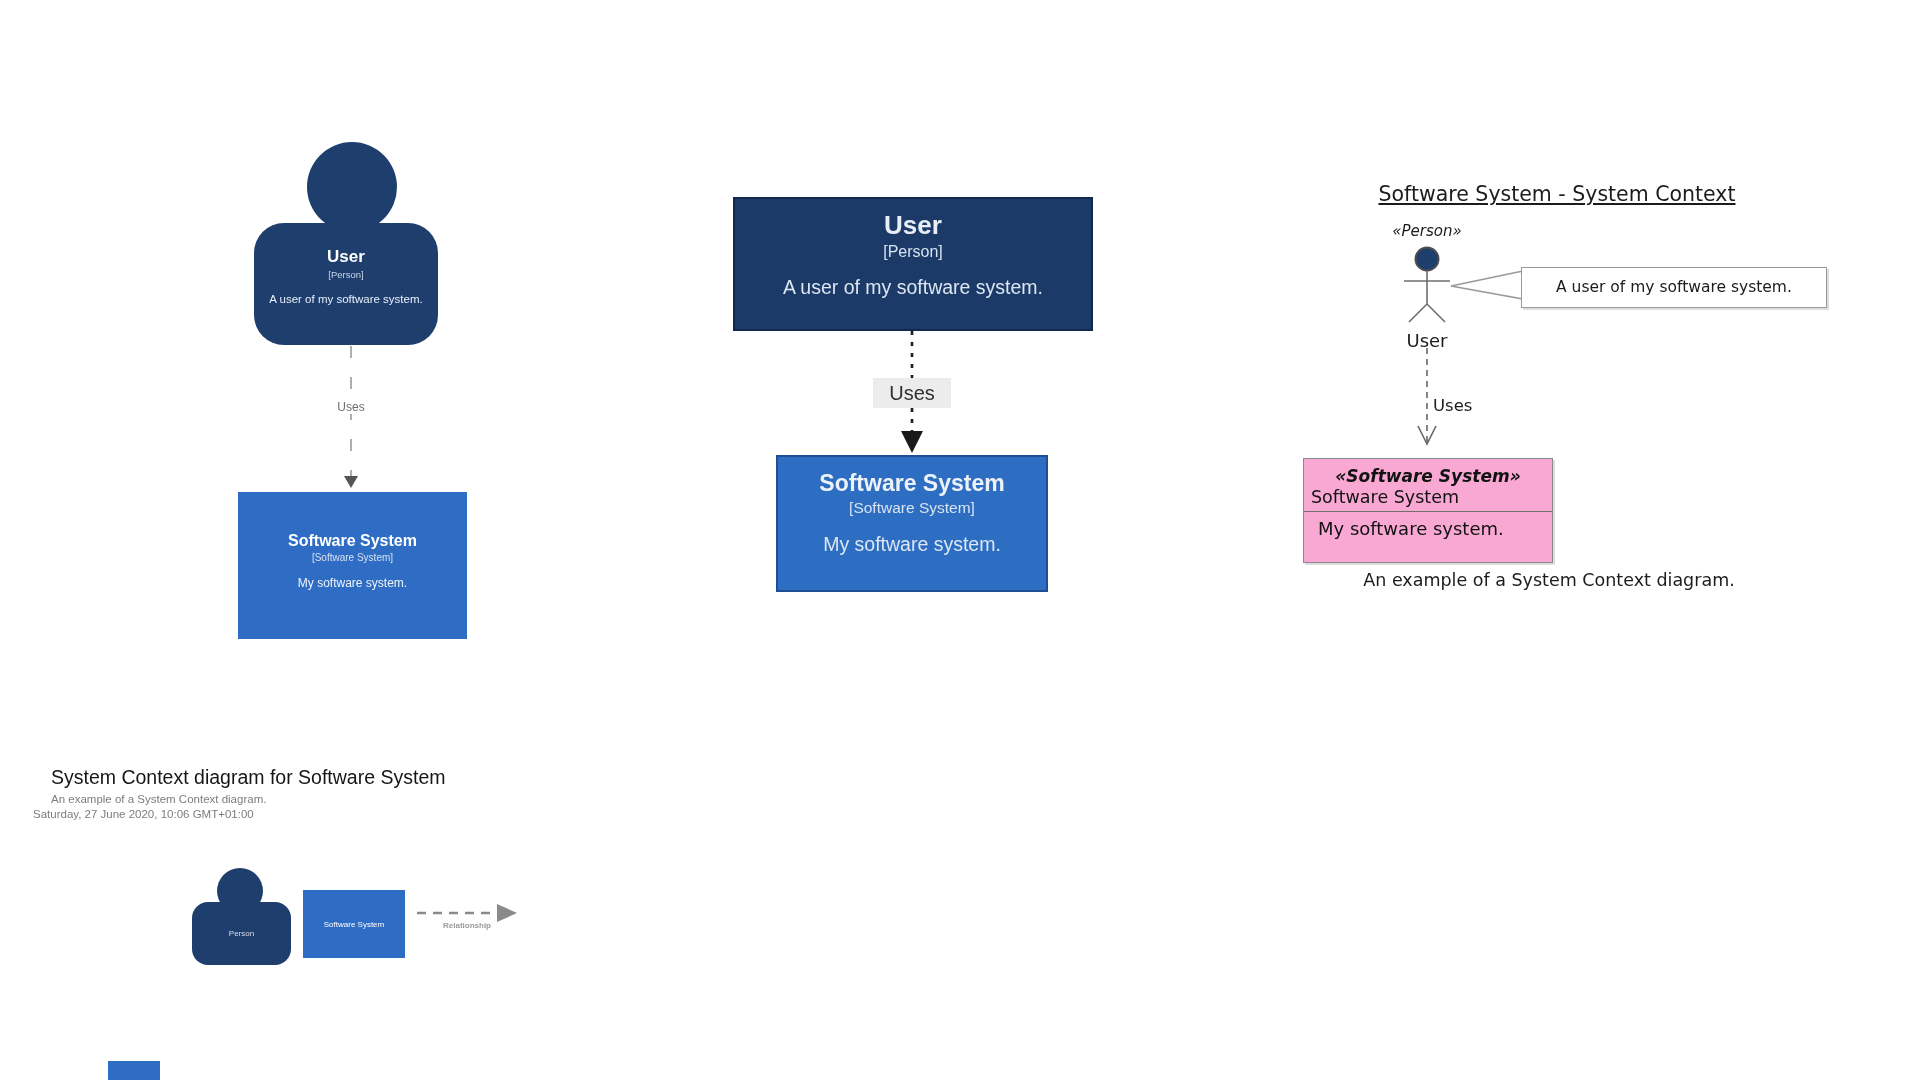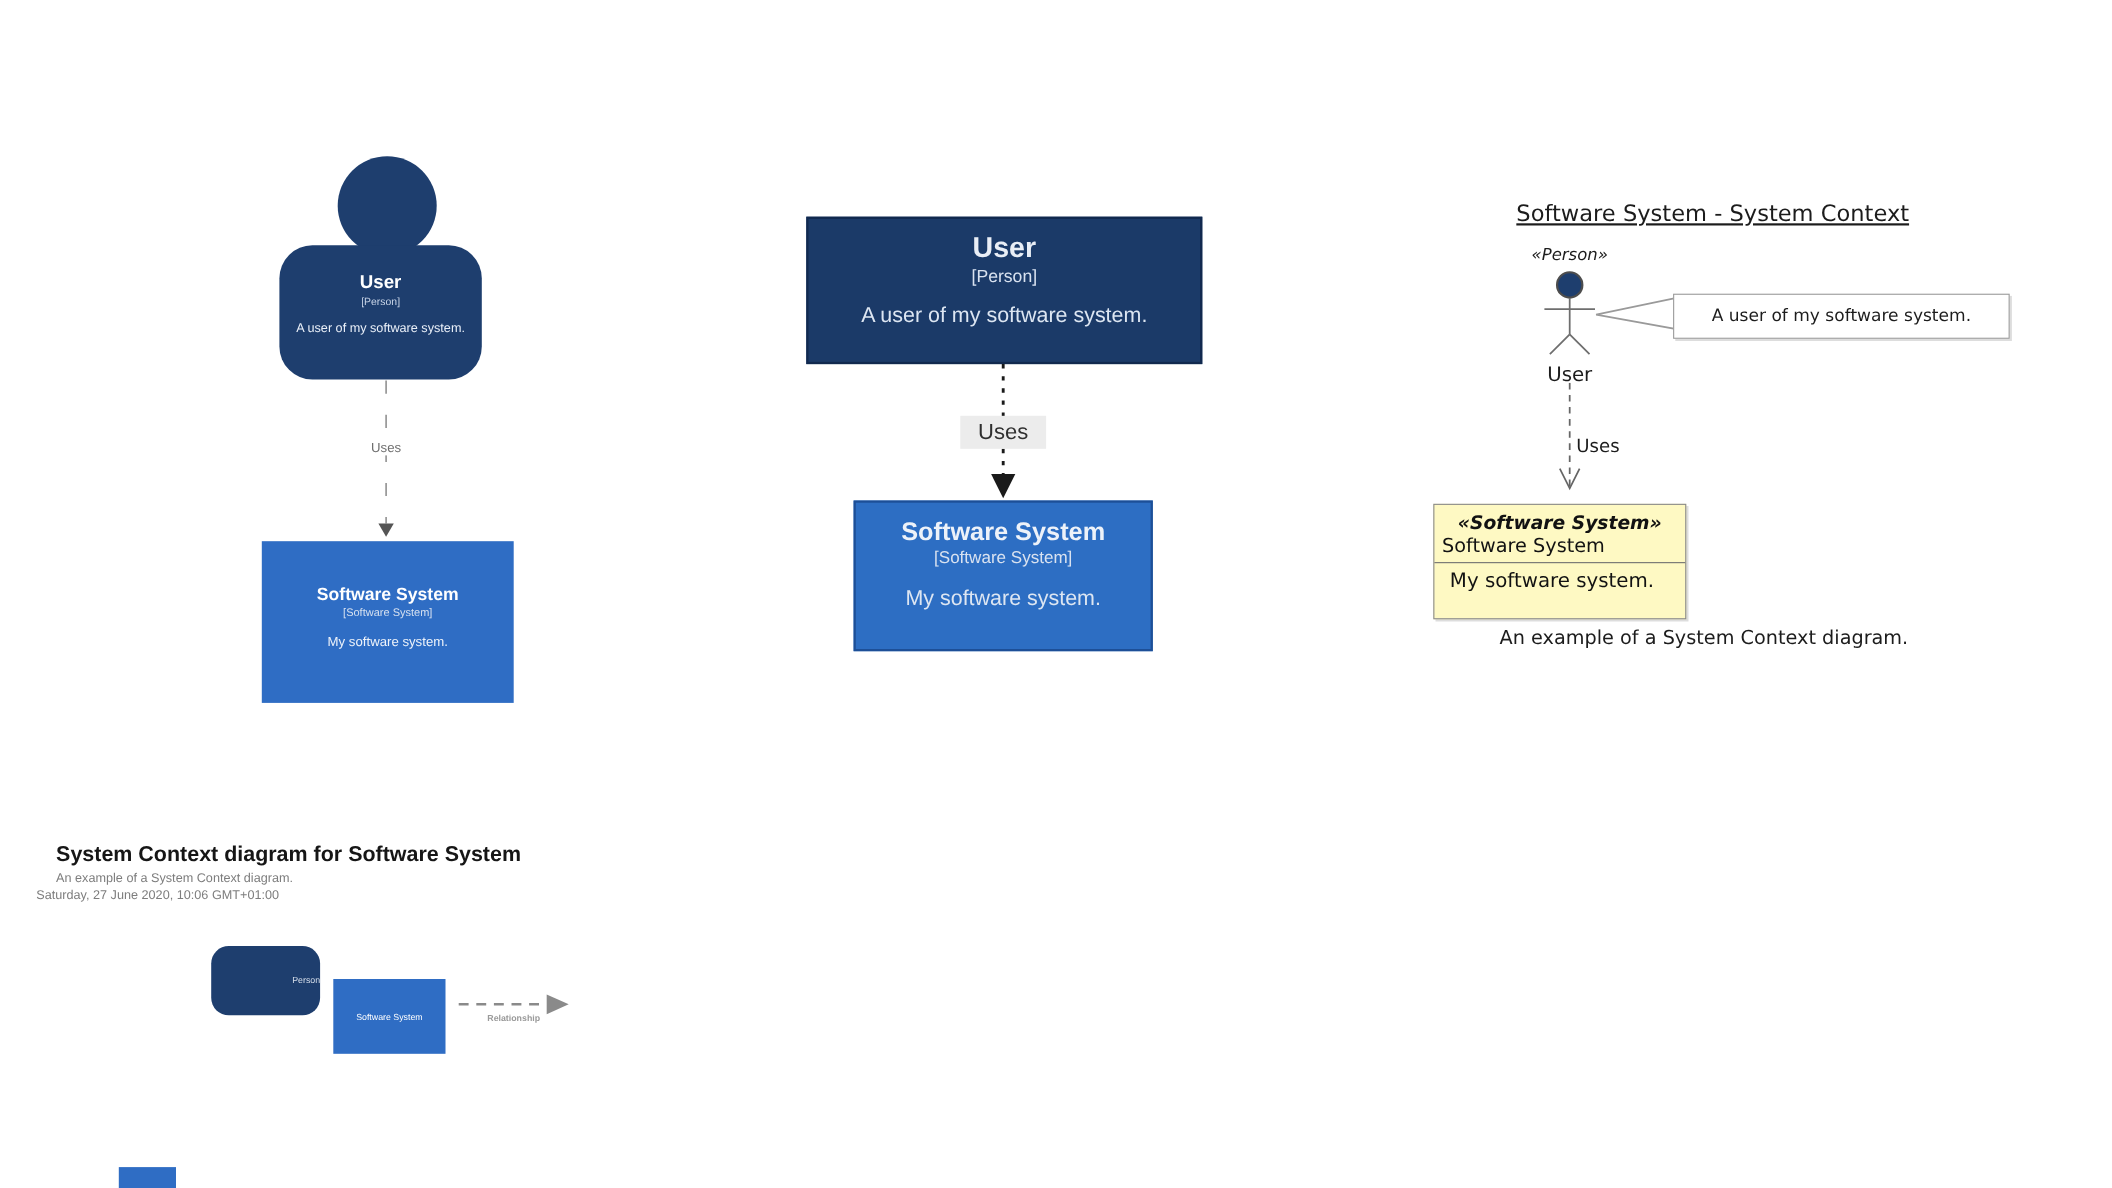--- a/index.html
+++ b/index.html
@@ -37,37 +37,37 @@
 
   
   .pl{font-family:"DejaVu Sans",sans-serif;color:#1c1c1c;}
   .pl-title{left:1307px;top:182px;width:500px;font-size:20.5px;text-decoration:underline;}
   .pl-stereo{left:1377px;top:222px;width:100px;font-size:15px;font-style:italic;}
   .pl-user{left:1392px;top:330px;width:70px;font-size:18px;}
   .pl-uses{left:1433px;top:396px;font-size:16.5px;}
   .pl-note{left:1521px;top:267px;width:306px;height:41px;background:#fff;
            border:1.5px solid #9a9a9a;box-sizing:border-box;box-shadow:2px 2px 0 #ddd;
            font-size:15.5px;line-height:38px;text-align:center;}
-  .pl-box{left:1303px;top:458px;width:230px;height:105px;background:#fef9c3;
+  .pl-box{left:1303px;top:458px;width:250px;height:105px;background:#f9a8d4;
           border:1.5px solid #8a8a8a;box-sizing:border-box;box-shadow:2px 2px 0 #ddd;color:#121212;}
   .pl-box .stereo{padding-top:7px;font-size:17px;font-style:italic;font-weight:600;text-align:center;}
   .pl-box .name{font-size:17.5px;text-align:left;padding-left:7px;margin-top:1px;}
   .pl-box .divider{margin-top:4px;border-top:1px solid #6f6f6f;}
   .pl-box .desc{font-size:18px;text-align:left;padding:6px 0 0 14px;}
   .pl-caption{left:1334px;top:570px;width:430px;font-size:17.5px;}
 
   
-  .md-title{left:51px;top:766px;width:600px;font-size:19.5px;font-weight:700;color:#161616;}
+  .md-title{left:51px;top:766px;width:600px;font-size:19.5px;font-weight:400;color:#161616;}
   .md-sub1{left:51px;top:793px;width:500px;font-size:11.5px;color:#7d7d7d;}
   .md-sub2{left:33px;top:808px;width:500px;font-size:11.5px;color:#7d7d7d;}
 
   
   .lg-head{left:217px;top:868px;width:46px;height:46px;border-radius:50%;background:#1E3E6E;}
-  .lg-body{left:192px;top:860px;width:99px;height:63px;border-radius:16px;background:#1E3E6E;
-           color:#d7dfeb;font-size:8px;display:flex;align-items:center;justify-content:flex-end;}
+  .lg-body{left:192px;top:902px;width:99px;height:63px;border-radius:16px;background:#1E3E6E;
+           color:#d7dfeb;font-size:8px;display:flex;align-items:center;justify-content:center;}
   .lg-box{left:303px;top:890px;width:102px;height:68px;background:#2F6DC4;color:#fff;font-size:8px;
           display:flex;align-items:center;justify-content:center;}
   .lg-rel{left:432px;top:921px;width:70px;font-size:8px;color:#9a9a9a;font-weight:bold;}
 
   .partial{left:108px;top:1061px;width:52px;height:19px;background:#2F6DC4;}
 </style>
 </head>
 <body>
 
 <div id="canvas">

